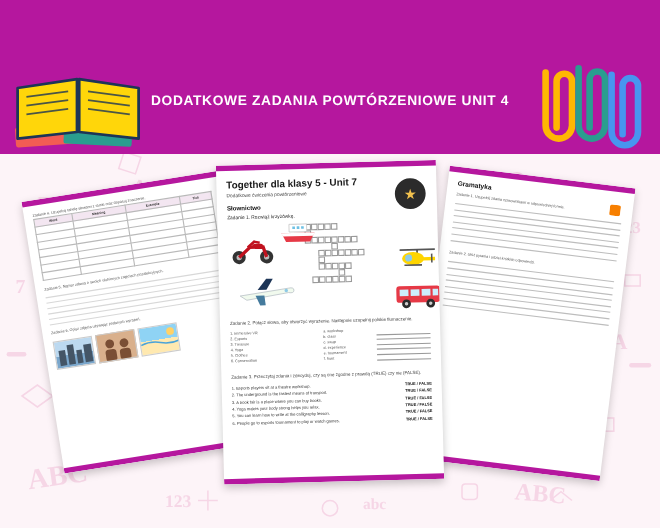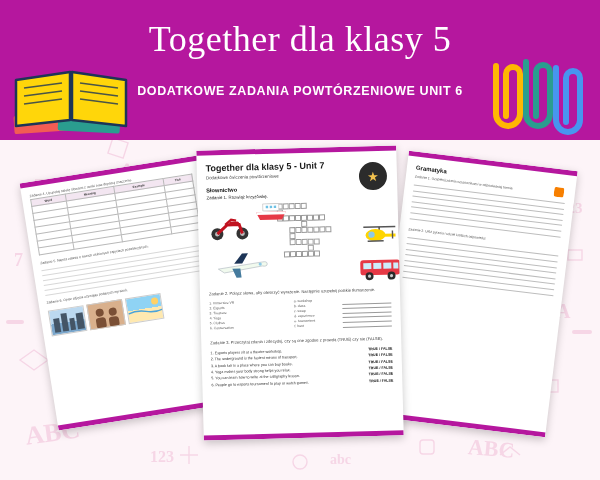--- a/index.html
+++ b/index.html
@@ -181,22 +181,21 @@
       <rect x="568" y="250" width="14" height="10"></rect>
       <path d="M35 180 l12 0 l0 12"></path>
     </g>
     <g fill="#f6d6e6">
       <rect x="572" y="330" width="20" height="4" rx="2"></rect>
       <rect x="6" y="320" width="18" height="4" rx="2"></rect>
     </g>
   </svg>
 
   <div id="header">
-    <div id="header-title">Together dla klasy 5</div>
-    <div id="header-sub">DODATKOWE ZADANIA POWTÓRZENIOWE UNIT 6</div>
+    <div id="header-sub">DODATKOWE ZADANIA POWTÓRZENIOWE UNIT 4</div>
 
     <svg id="book" viewBox="0 0 130 82">
       <g>
         <rect x="6" y="56" width="62" height="18" rx="2" fill="#f25c54" transform="rotate(-4 37 65)"></rect>
         <rect x="50" y="58" width="62" height="16" rx="2" fill="#2a9d8f" transform="rotate(3 81 66)"></rect>
         <path d="M8 22 L62 14 L62 62 L8 68 Z" fill="#ffd60a" stroke="#1d3557" stroke-width="2.5" stroke-linejoin="round"></path>
         <path d="M118 22 L64 14 L64 62 L118 68 Z" fill="#ffd60a" stroke="#1d3557" stroke-width="2.5" stroke-linejoin="round"></path>
         <path d="M62 14 L64 14 L64 62 L62 62 Z" fill="#1d3557"></path>
         <g stroke="#1d3557" stroke-width="1.6" opacity="0.8">
           <path d="M16 30 L54 25"></path>

